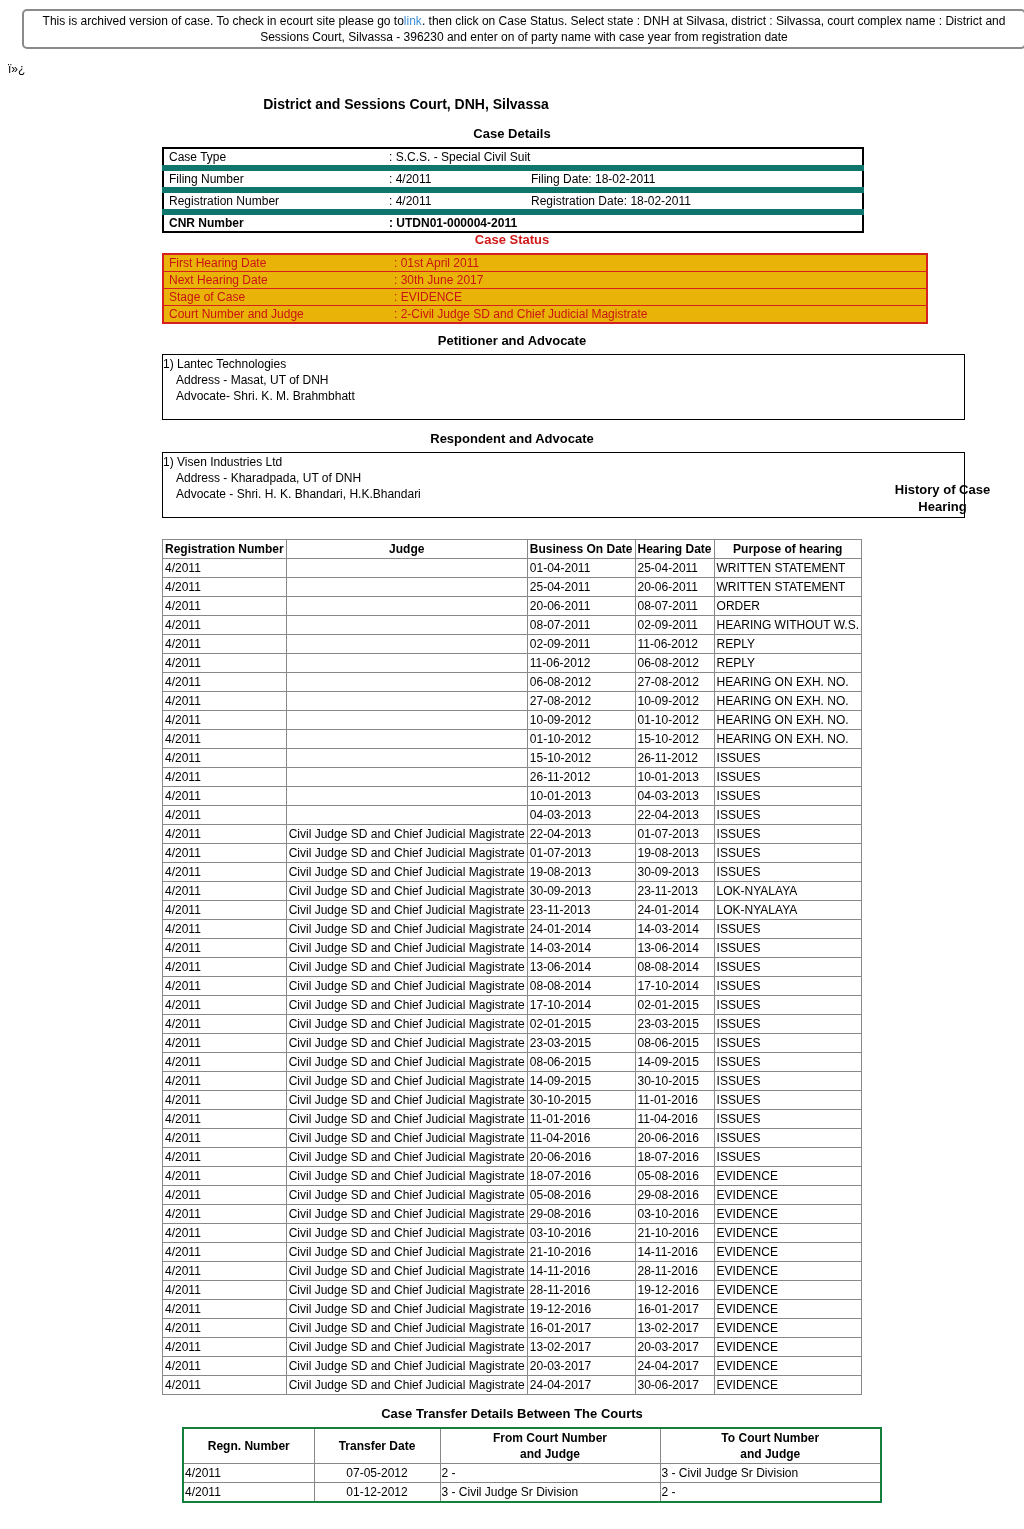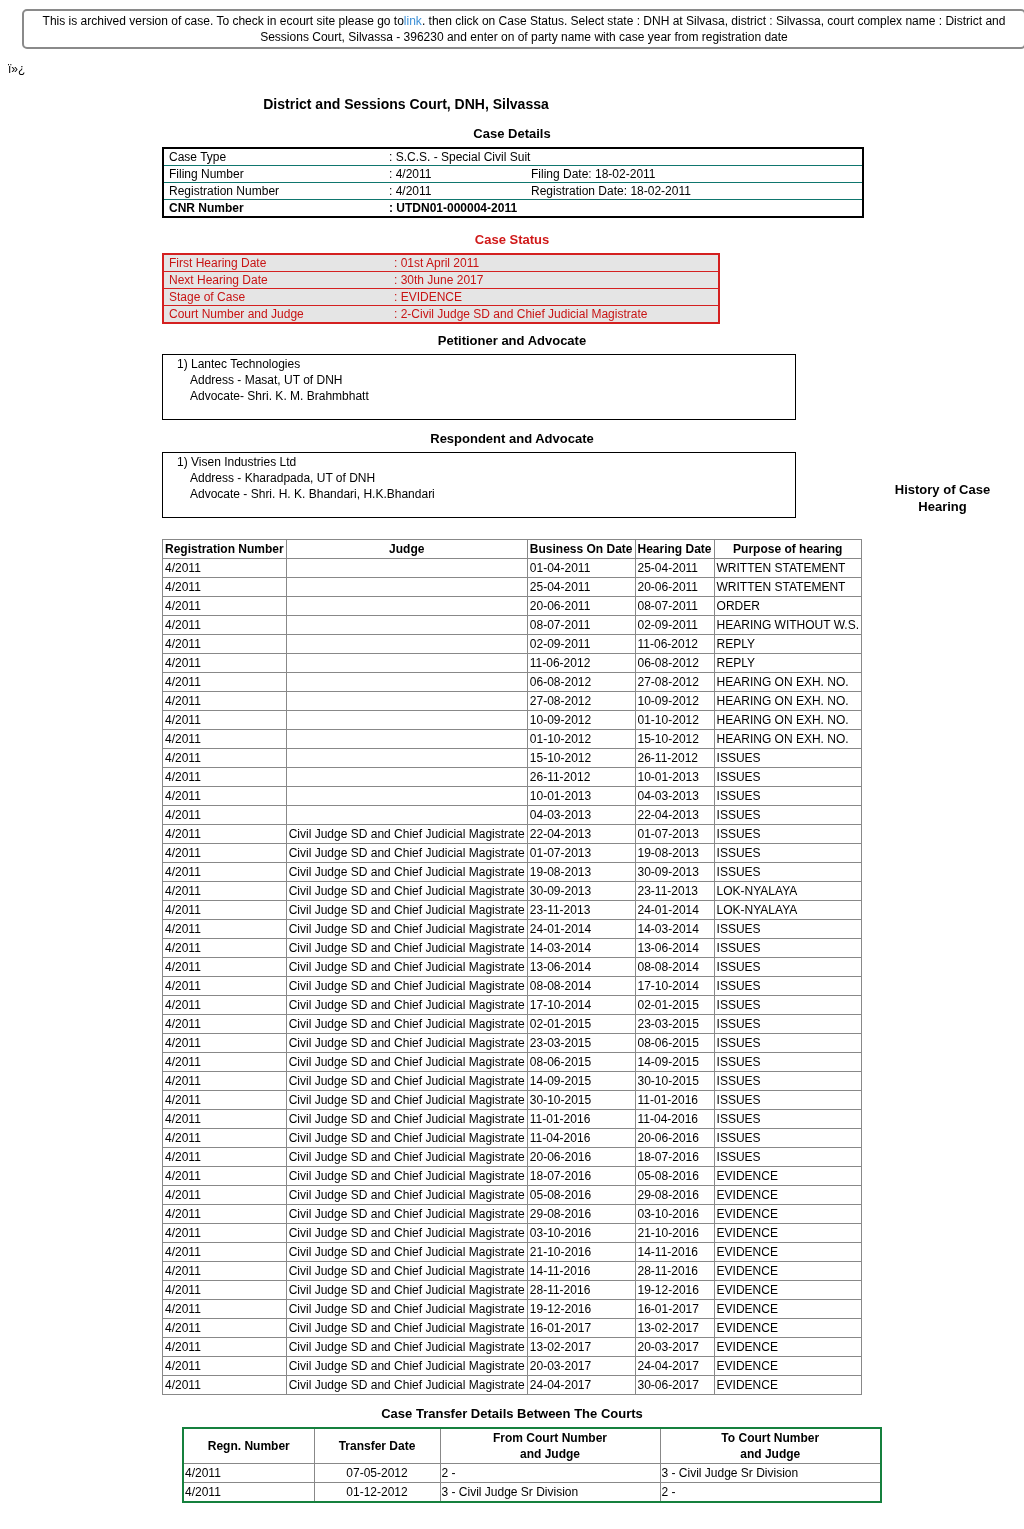--- a/index.html
+++ b/index.html
@@ -5,27 +5,27 @@
   html, body { margin:0; padding:0; background:#ffffff; }
   body { width:1024px; min-height:1529px; position:relative; font-family:"Liberation Sans", sans-serif; font-size:12px; color:#000; }
   .notice { position:absolute; left:22px; top:9px; width:1004px; box-sizing:border-box; border:2px solid #8a8a8a; border-radius:5px; padding:2px 8px 2px 8px; text-align:center; font-size:12px; line-height:16px; }
   .notice a { color:#3b8fd6; text-decoration:none; }
   .bom { position:absolute; left:8px; top:62px; font-size:12px; }
   .court-title { position:absolute; left:0; top:96px; width:812px; text-align:center; font-weight:bold; font-size:14px; }
   .sec-title { position:absolute; left:162px; width:700px; text-align:center; font-weight:bold; font-size:13px; }
   .sec-title.red { color:#d01818; }
   table { border-collapse:collapse; }
   .details { position:absolute; left:162px; top:147px; width:702px; border:2px solid #000; }
-  .details td { border-top:1px solid #0f766e; height:16px; padding:0 0 0 5px; font-size:12px; line-height:16px; }
+  .details td { border-top:6px solid #0f766e; height:16px; padding:0 0 0 5px; font-size:12px; line-height:16px; }
   .details tr:first-child td { border-top:none; }
   .details .bold td { font-weight:bold; }
-  .status { position:absolute; left:162px; top:253px; width:558px; border:2px solid #d42020; background:#e5e5e5; }
+  .status { position:absolute; left:162px; top:253px; width:766px; border:2px solid #d42020; background:#eab308; }
   .status td { border-top:1px solid #d42020; height:16px; padding:0 0 0 5px; color:#c81414; font-size:12px; line-height:16px; }
   .status tr:first-child td { border-top:none; }
-  .party { position:absolute; left:162px; width:634px; height:66px; box-sizing:border-box; border:1px solid #000; padding:1px 14px; font-size:12px; line-height:16px; }
+  .party { position:absolute; left:162px; width:803px; height:66px; box-sizing:border-box; border:1px solid #000; padding:1px 0; font-size:12px; line-height:16px; }
   .party .ind { padding-left:13px; }
   .history-label { position:absolute; left:880px; top:481px; width:125px; text-align:center; font-weight:bold; font-size:13px; line-height:17px; }
   .hist { position:absolute; left:162px; top:539px; width:700px; border:1px solid #000; }
   .hist th { font-weight:bold; font-size:12px; height:18px; border:1px solid #888; padding:0 2px; white-space:nowrap; }
   .hist td { font-size:12px; height:18px; border:1px solid #888; padding:0 2px; white-space:nowrap; line-height:18px; }
   .hist th.c-reg { width:118px; text-align:left; }
   .hist th.c-judge { width:238px; }
   .hist th.c-bod { width:101px; text-align:left; }
   .hist th.c-hd { width:72px; text-align:left; }
   .transfer { position:absolute; left:162px; top:1427px; width:700px; border:2px solid #15803d;margin-left:20px; }

